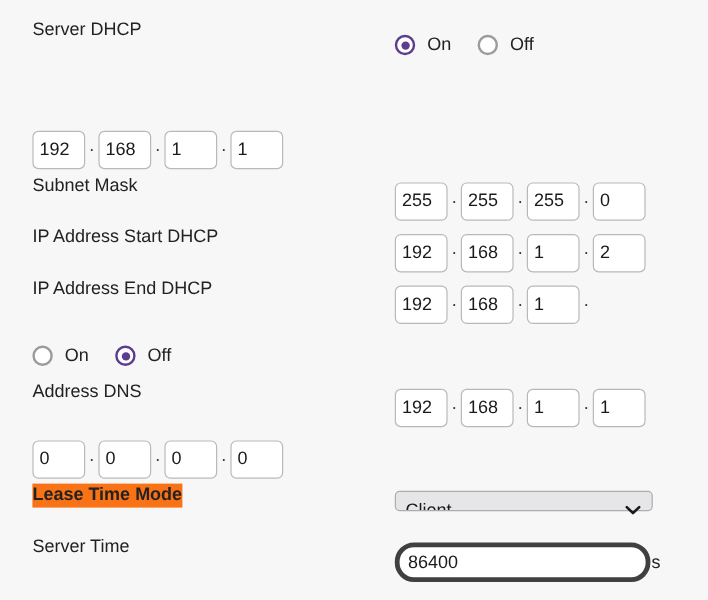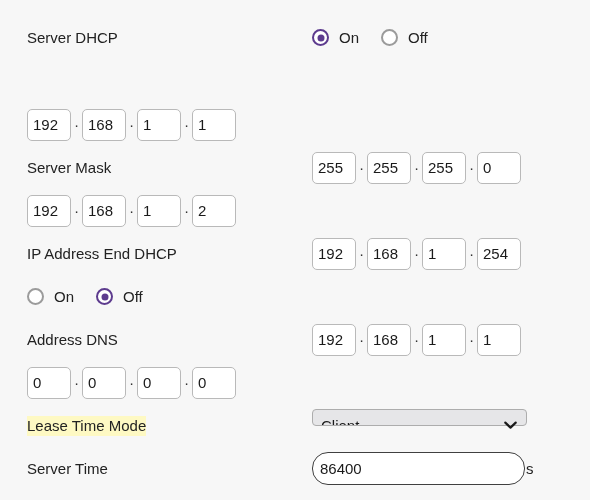--- a/index.html
+++ b/index.html
@@ -19,36 +19,37 @@
 
   .form {
     position: relative;
     width: 590px;
     height: 500px;
     padding-top: 16px;
   }
 
   .row {
     display: flex;
-    align-items: center;
     height: 43px;
     padding-left: 27px;
+    gap: 17px;
   }
 
   .row-label {
     width: 285px;
     flex: 0 0 285px;
     font-size: 15px;
     color: #222222;
     line-height: 1.2;
     white-space: nowrap;
   }
   .row-label .hl {
-    background: #fef9c3;
+    background: #f97316;
     padding: 1px 0 2px 0;
+    font-weight: bold;
   }
 
   .row-control {
     display: flex;
     align-items: center;
   }
 
   .spacer-lg { height: 44px; }
 
   
@@ -147,21 +148,21 @@
     height: 33px;
     display: flex;
     align-items: center;
     pointer-events: none;
   }
 
   
   .text-input {
     width: 213px;
     height: 33px;
-    border: 1px solid #404040;
+    border: 4px solid #404040;
     border-radius: 16px;
     background: #ffffff;
     font-family: "Liberation Sans", sans-serif;
     font-size: 15px;
     color: #1a1a1a;
     padding: 0 7px;
     outline: none;
   }
   .unit {
     margin-left: 1px;
@@ -196,54 +197,54 @@
       <span class="dot">.</span>
       <input class="octet" type="text" value="168" style="">
       <span class="dot">.</span>
       <input class="octet" type="text" value="1" style="">
       <span class="dot">.</span>
       <input class="octet" type="text" value="1" style="">
     </div>
   </div>
 
   <div class="row">
-    <div class="row-label">Server Mask</div>
+    <div class="row-label">Subnet Mask</div>
     <div class="row-control ip-group">
       <input class="octet" type="text" value="255" style="">
       <span class="dot">.</span>
       <input class="octet" type="text" value="255" style="">
       <span class="dot">.</span>
       <input class="octet" type="text" value="255" style="">
       <span class="dot">.</span>
       <input class="octet" type="text" value="0" style="">
     </div>
   </div>
 
   <div class="row">
+    <div class="row-label">IP Address Start DHCP</div>
     <div class="row-control ip-group">
       <input class="octet" type="text" value="192" style="">
       <span class="dot">.</span>
       <input class="octet" type="text" value="168" style="">
       <span class="dot">.</span>
       <input class="octet" type="text" value="1" style="">
       <span class="dot">.</span>
       <input class="octet" type="text" value="2" style="">
     </div>
   </div>
 
   <div class="row">
     <div class="row-label">IP Address End DHCP</div>
     <div class="row-control ip-group">
       <input class="octet" type="text" value="192" style="">
       <span class="dot">.</span>
       <input class="octet" type="text" value="168" style="">
       <span class="dot">.</span>
       <input class="octet" type="text" value="1" style="">
       <span class="dot">.</span>
-      <input class="octet" type="text" value="254" style="">
     </div>
   </div>
 
   <div class="row">
     <div class="row-control radio-group">
       <label class="radio-opt">
         <span class="radio"></span>
         <span class="radio-label">On</span>
       </label>
       <label class="radio-opt">

